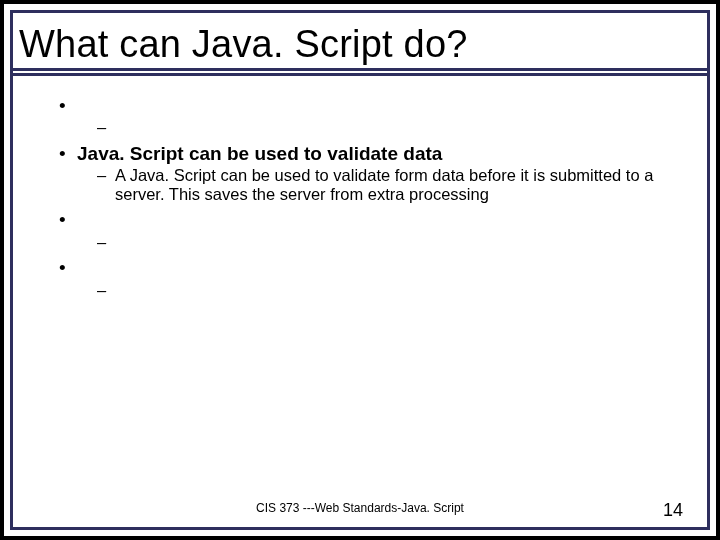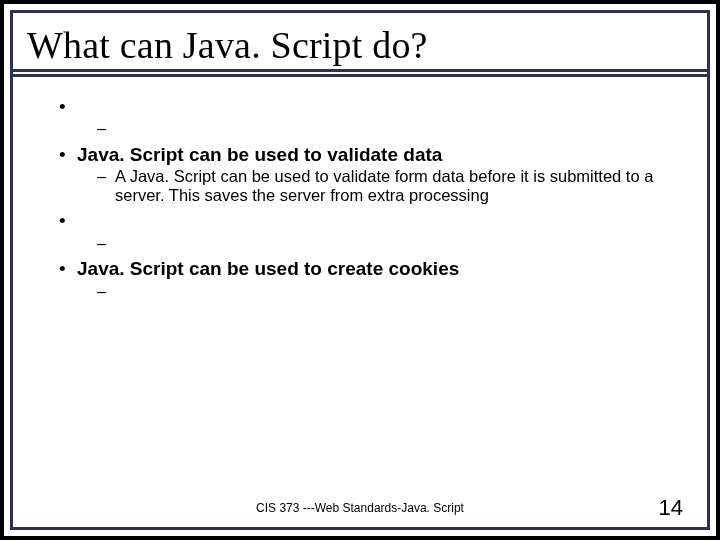--- a/index.html
+++ b/index.html
@@ -22,23 +22,22 @@
     position: absolute;
     top: 6px;
     left: 6px;
     right: 6px;
     bottom: 6px;
     border: 3px solid #2e2f5e;
     background: #fff;
   }
   .title-region {
     position: relative;
-    padding: 10px 14px 2px 14px;
+    padding: 10px 14px 2px 6px;
     border-bottom: 3px solid #2e2f5e;
-    font-family: Liberation Serif, serif;
   }
   .title-region::after {
     content: "";
     position: absolute;
     left: 0; right: 0; bottom: -8px;
     height: 3px;
     background: #2e2f5e;
   }
   .title-text {
     font-size: 38px;
@@ -81,21 +80,21 @@
     bottom: 12px;
     display: flex;
     justify-content: center;
     font-size: 12px;
     color: #000;
   }
   .pagenum {
     position: absolute;
     right: 24px;
     bottom: 6px;
-    font-size: 22px;
+    font-size: 18px;
     color: #000;
   }
 </style>
 </head>
 <body>
 
 <div class="slide-outer">
   <div class="slide-inner">
 
     <div class="title-region">
@@ -122,21 +121,20 @@
 
       <div class="lvl1">
         <span class="b1">•</span>
       </div>
       <div class="lvl2">
         <span class="b2">–</span>
       </div>
 
       <div class="lvl1">
         <span class="b1">•</span>
-        <span>Java. Script can be used to create cookies</span>
       </div>
       <div class="lvl2">
         <span class="b2">–</span>
       </div>
 
     </div>
 
     <div class="footer">CIS 373 ---Web Standards-Java. Script</div>
     <div class="pagenum">14</div>
 

